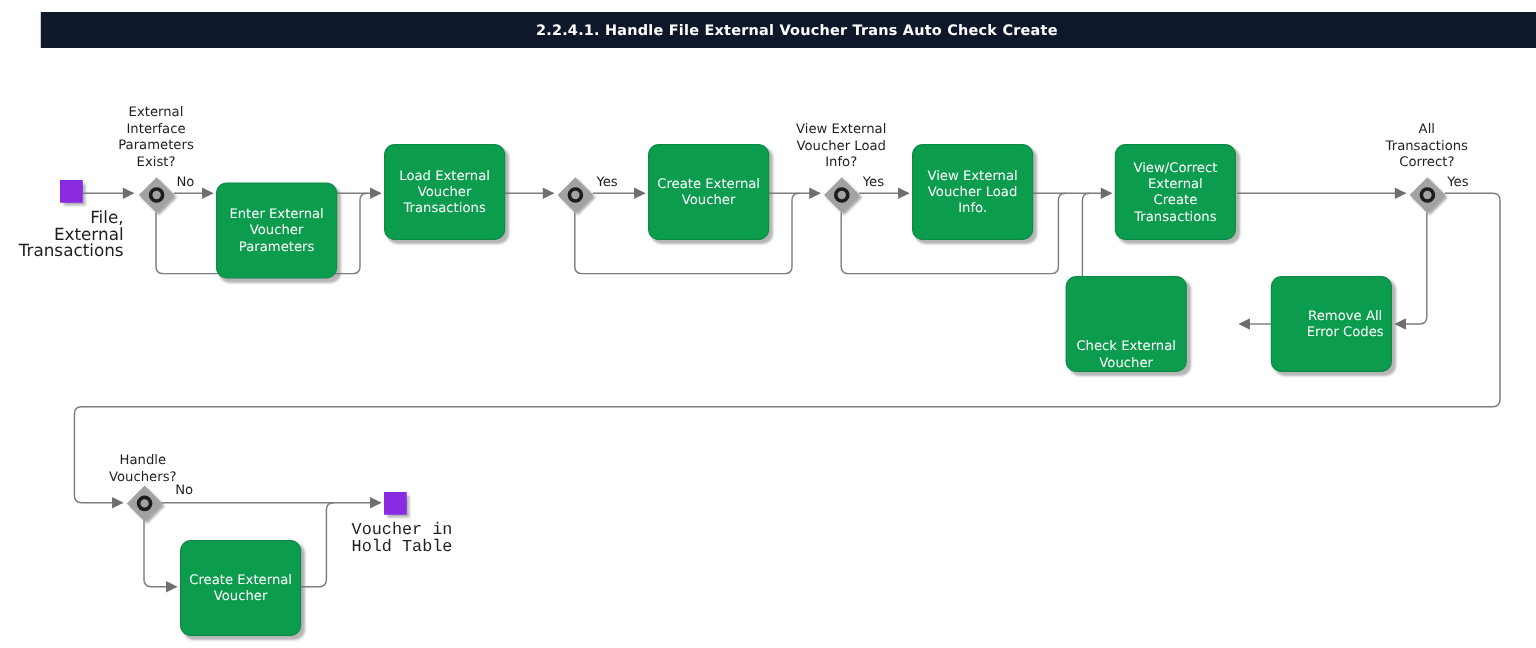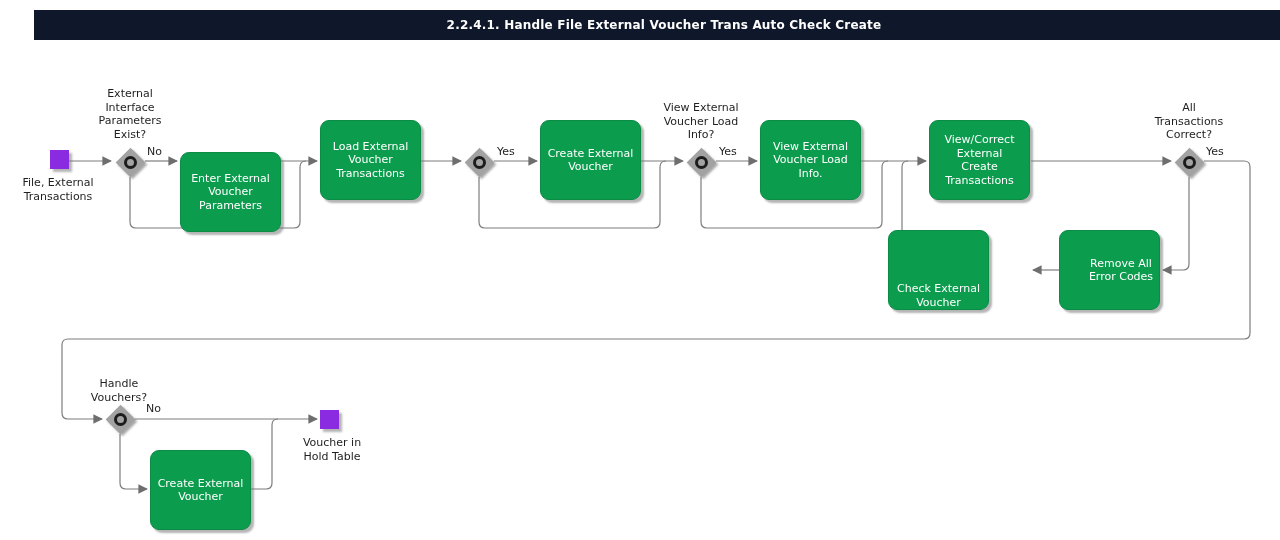--- a/index.html
+++ b/index.html
@@ -41,35 +41,35 @@
   .diamond-circle {
     position:absolute; left:8.5px; top:8.5px; width:13px; height:13px;
     border:3px solid #1c1c1c; border-radius:50%; box-sizing:border-box;
   }
   .q-label {
     position:absolute; width:120px; text-align:center;
     font-size:11px; line-height:13.5px; color:#1f1f1f; white-space:pre-line;
   }
   .branch-label { position:absolute; font-size:11px; color:#1f1f1f; }
   .t-label {
-    position:absolute; width:90px; text-align:center;
-    font-size:11px; line-height:13.5px; color:#1f1f1f; white-space:pre-line;
+    position:absolute; width:90px; text-align:right;
+    font-size:14px; line-height:13.5px; color:#1f1f1f; white-space:pre-line;
   }
   
   .a1{left:180px;top:120px;margin-top:32px;} .a2{left:320px;top:120px;} .a3{left:540px;top:120px;}
   .a4{left:760px;top:120px;} .a5{left:929px;top:120px;} .a6{left:888px;top:230px;align-items:flex-end;}
   .a7{left:1059px;top:230px;padding-left:23px;} .a8{left:150px;top:450px;}
   .start-node{left:50px;top:150px;} .end-node{left:320px;top:410px;}
   .d1{left:115px;top:147px;} .d2{left:464px;top:147px;} .d3{left:686px;top:147px;}
   .d4{left:1174px;top:147px;} .d5{left:105px;top:404px;}
   .q1{left:70px;top:87px;} .q2{left:419px;top:101px;} .q3{left:641px;top:101px;}
   .q4{left:1129px;top:101px;} .q5{left:59px;top:377px;}
   .bl1{left:147px;top:145px;} .bl2{left:497px;top:145px;} .bl3{left:719px;top:145px;}
   .bl4{left:1206px;top:145px;} .bl5{left:146px;top:402px;}
-  .start-label{left:13px;top:176px;} .end-label{left:287px;top:436px;}
+  .start-label{left:13px;top:176px;} .end-label{left:287px;top:436px;font-family:Liberation Mono, monospace;}
 </style>
 </head>
 <body>
 
 <div class="canvas">
 
   <div class="titlebar">
     <span class="title-text">2.2.4.1. Handle File External Voucher Trans Auto Check Create</span>
   </div>
 

